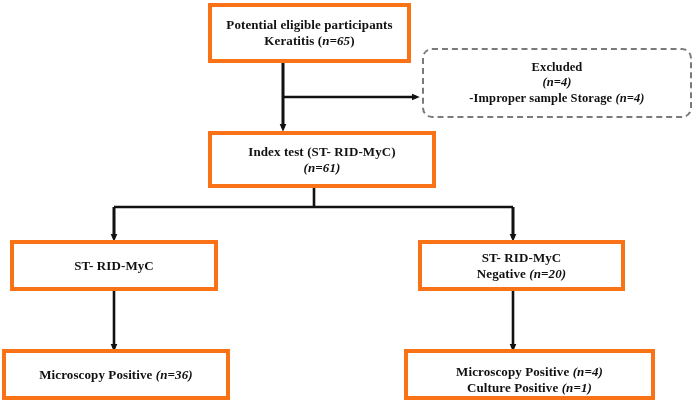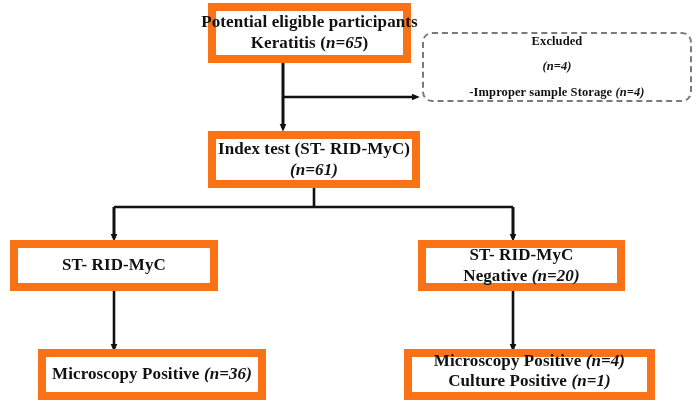--- a/index.html
+++ b/index.html
@@ -12,30 +12,30 @@
     width: 697px;
     height: 404px;
     background: #ffffff;
     font-family: "Liberation Serif", "DejaVu Serif", serif;
     overflow: hidden;
   }
   .box {
     position: absolute;
     box-sizing: border-box;
     background: #ffffff;
-    border: 8px solid #f97316;
+    border: 4px solid #f97316;
     display: flex;
     flex-direction: column;
     align-items: center;
     justify-content: center;
     text-align: center;
     color: #111111;
     line-height: 1.22;
     font-weight: bold;
-    font-size: 17px;
+    font-size: 13px;
     letter-spacing: 0.1px;
   }
   .box.dashed {
     border: 2px dashed #7a7a7a;
     border-radius: 10px;
     font-size: 12.5px;
   }
   .ln {
     display: block;
     white-space: nowrap;
@@ -78,41 +78,41 @@
     <path d="M114,291 L114,348" stroke="#111111" stroke-width="2.6" fill="none" marker-end="url(#arrow)"></path>
 
     <path d="M513,291 L513,348" stroke="#111111" stroke-width="2.6" fill="none" marker-end="url(#arrow)"></path>
   </svg>
 
   <div class="box" style="left:208px; top:3px; width:203px; height:60px;">
     <span class="ln">Potential eligible participants</span>
     <span class="ln"><span>Keratitis (</span><span class="it">n=65</span><span>)</span></span>
   </div>
 
-  <div class="box dashed" style="left:422px; top:32px; width:270px; height:70px;justify-content:space-between;">
+  <div class="box dashed" style="left:422px; top:48px; width:270px; height:70px;">
     <span class="ln">Excluded</span>
     <span class="ln it">(n=4)</span>
     <span class="ln"><span>-Improper sample Storage </span><span class="it">(n=4)</span></span>
   </div>
 
-  <div class="box" style="left:208px; top:131px; width:212px; height:57px;">
+  <div class="box" style="left:208px; top:131px; width:228px; height:57px;">
     <span class="ln">Index test (ST- RID-MyC)</span>
     <span class="ln it">(n=61)</span>
   </div>
 
   <div class="box" style="left:10px; top:240px; width:208px; height:51px;">
     <span class="ln">ST- RID-MyC</span>
   </div>
 
   <div class="box" style="left:418px; top:240px; width:207px; height:51px;">
     <span class="ln">ST- RID-MyC</span>
     <span class="ln"><span>Negative </span><span class="it">(n=20)</span></span>
   </div>
 
-  <div class="box" style="left:2px; top:349px; width:228px; height:51px;margin-left:36px;">
+  <div class="box" style="left:2px; top:349px; width:228px; height:51px;">
     <span class="ln"><span>Microscopy Positive </span><span class="it">(n=36)</span></span>
   </div>
 
   <div class="box" style="left:404px; top:349px; width:251px; height:51px;justify-content:flex-end;">
     <span class="ln"><span>Microscopy Positive </span><span class="it">(n=4)</span></span>
     <span class="ln"><span>Culture Positive </span><span class="it">(n=1)</span></span>
   </div>
 
 </div>
 

